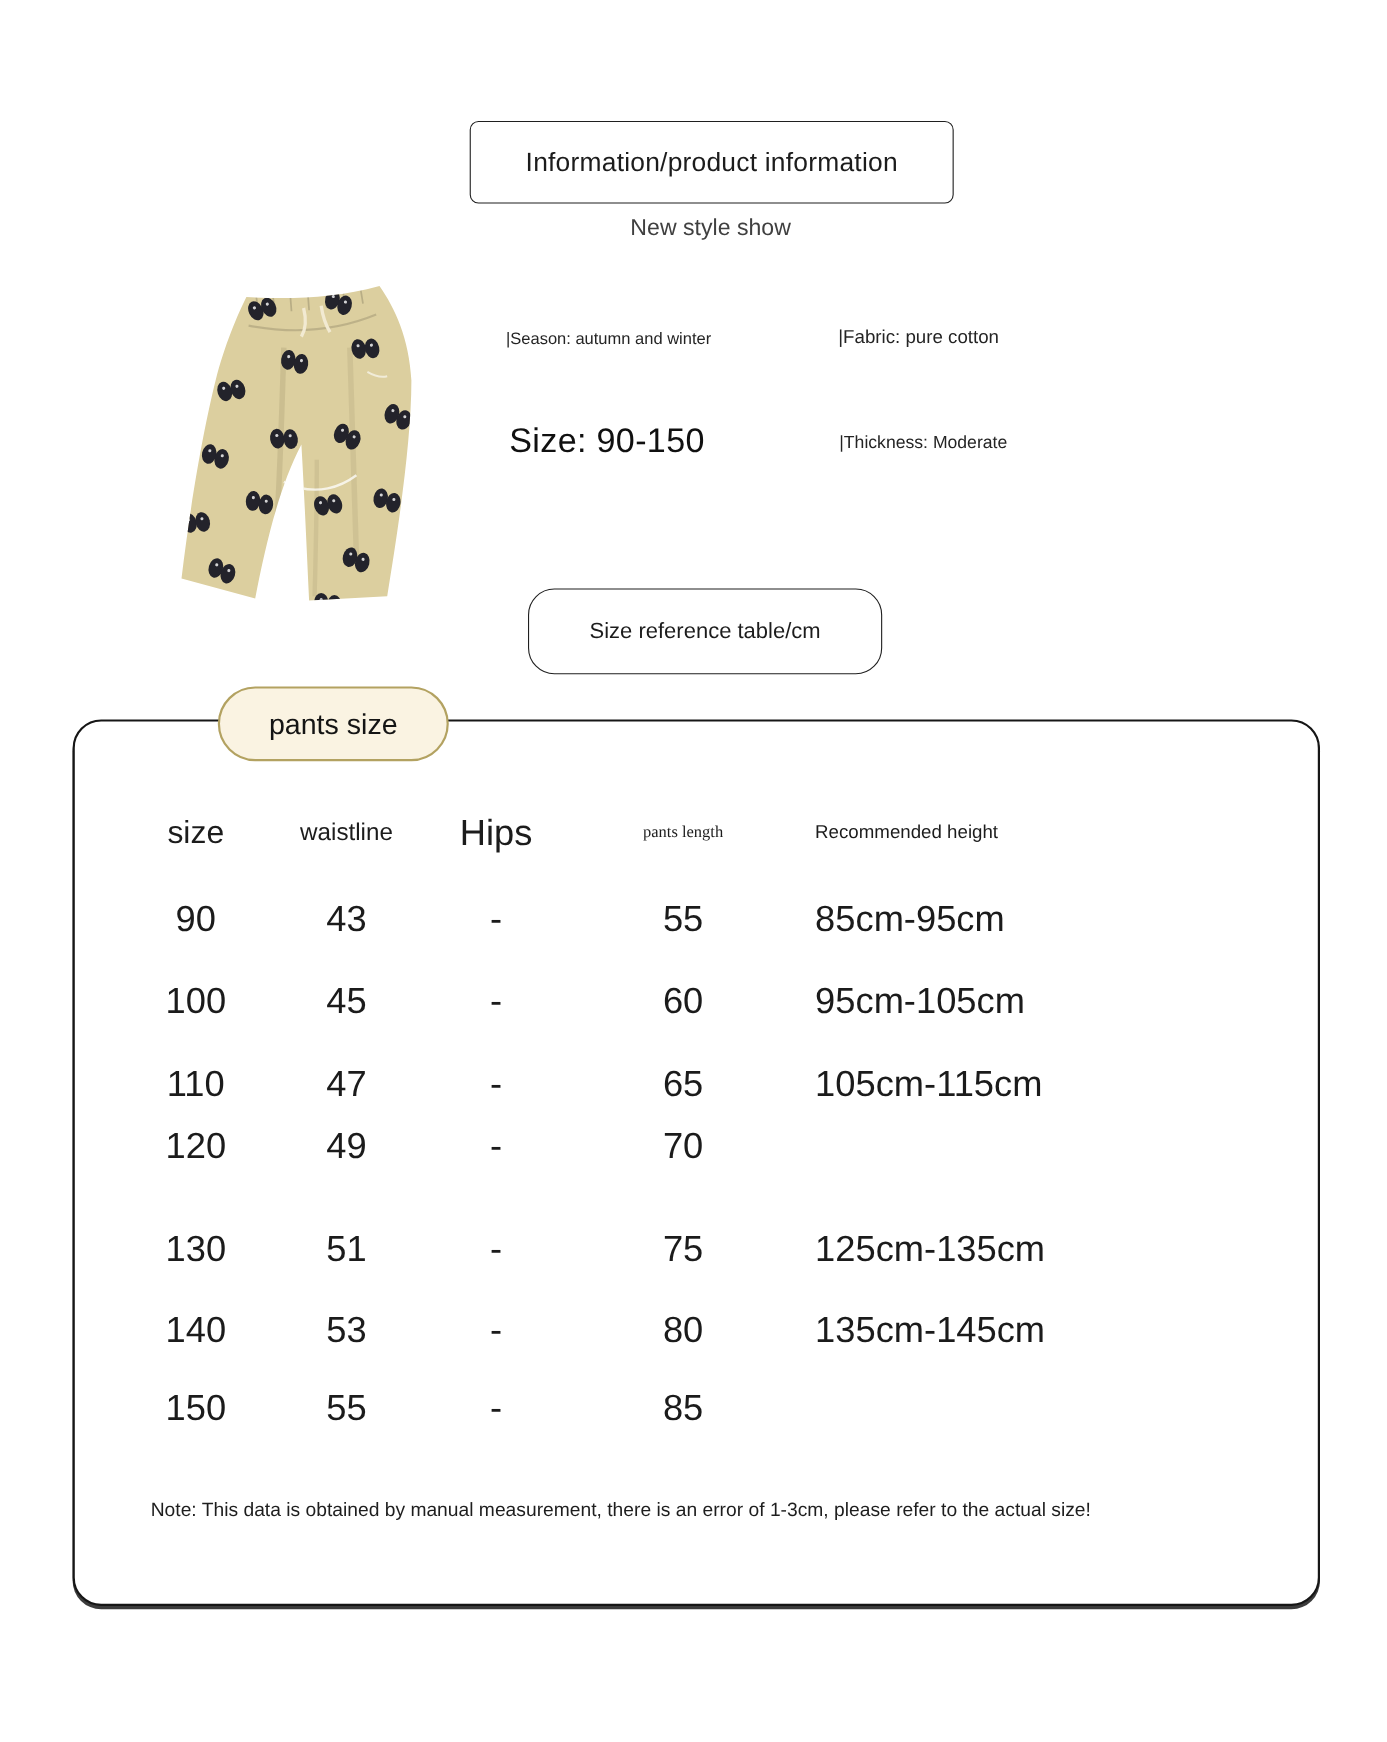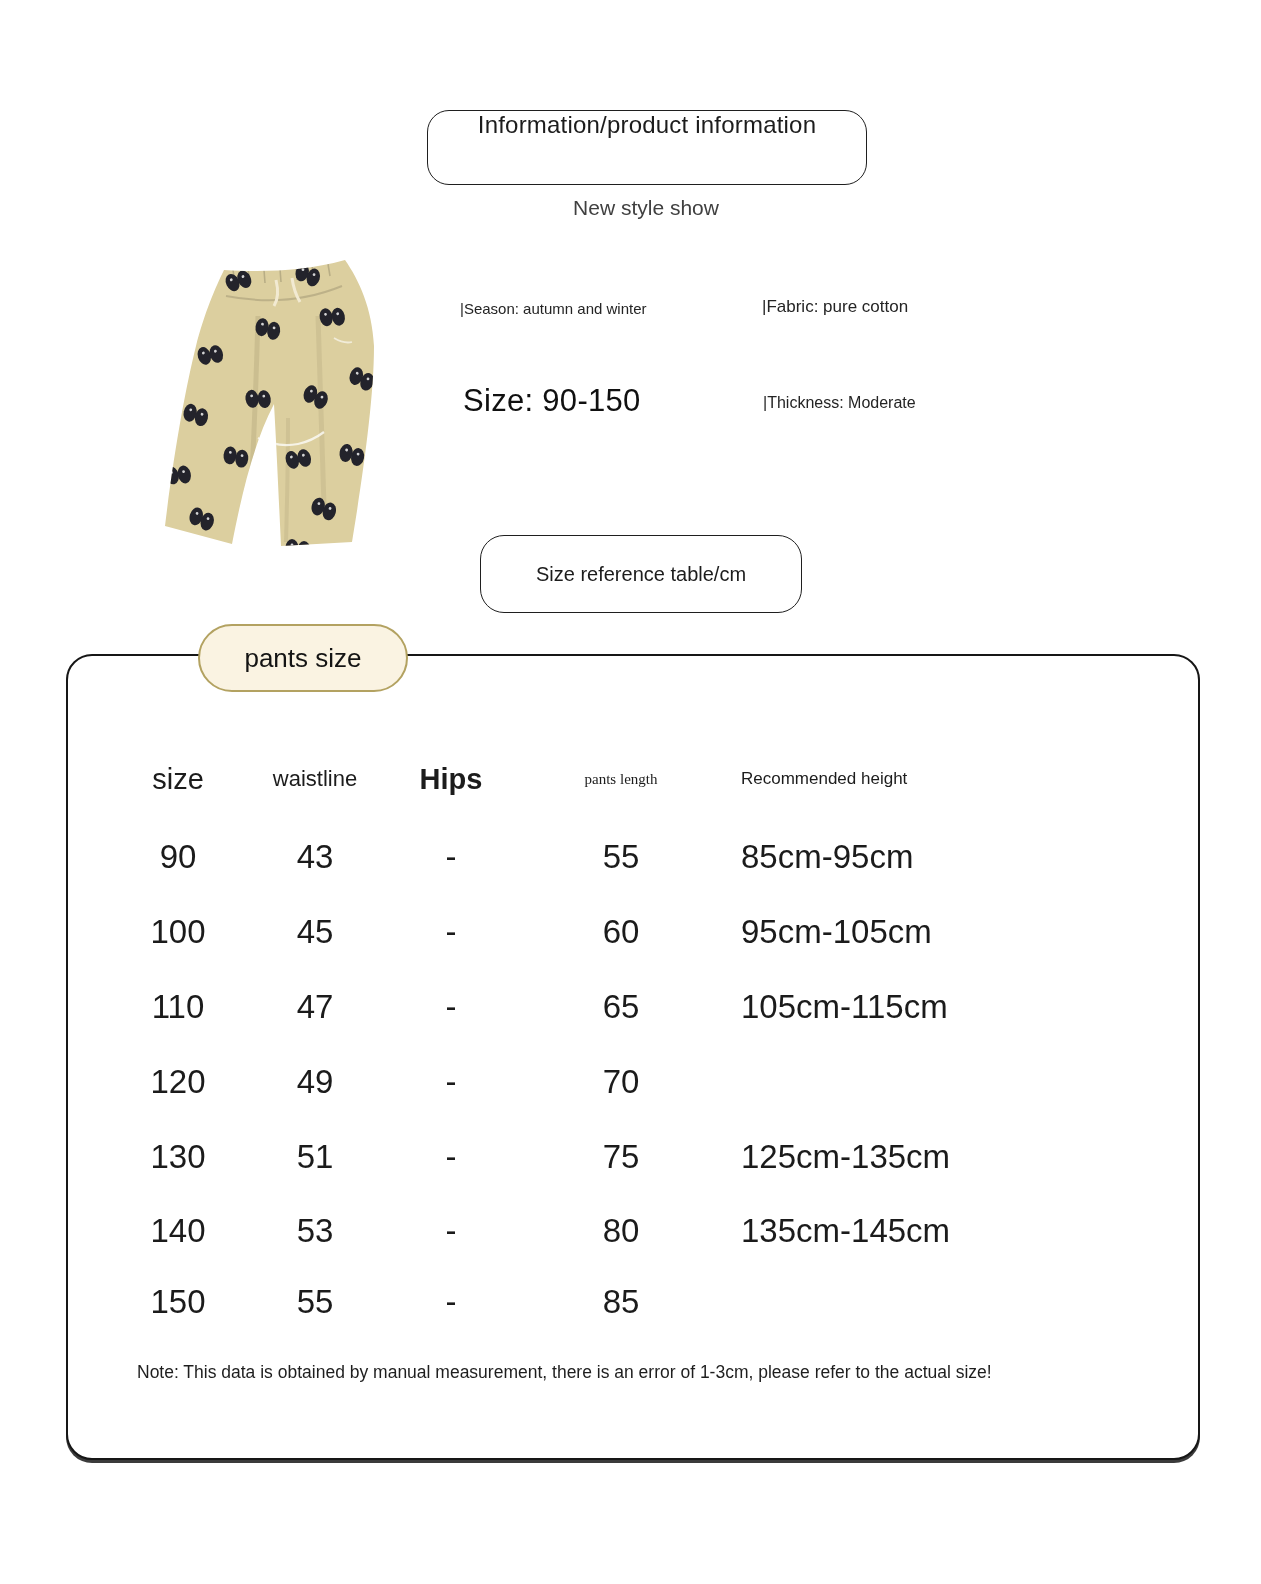--- a/index.html
+++ b/index.html
@@ -11,22 +11,22 @@
     --spot:#23232b;
   }
   html,body{margin:0;padding:0;background:#ffffff;}
   .canvas{
     position:relative;width:1261px;height:1584px;background:#ffffff;overflow:hidden;
     font-family:"Liberation Sans","DejaVu Sans",sans-serif;color:var(--ink);
   }
   
   .info-box{
     position:absolute;left:427px;top:110px;width:438px;height:73px;
-    border:1.6px solid #1f1f1f;border-radius:22px;
-    display:flex;justify-content:center;
+    border:1.6px solid #1f1f1f;border-radius:8px;
+    display:flex;align-items:center;justify-content:center;
     font-size:24px;letter-spacing:.2px;background:#fff;
   }
   .subtitle{
     position:absolute;left:427px;top:196px;width:438px;text-align:center;
     font-size:21px;color:#404040;
   }
   
   .fact{position:absolute;white-space:nowrap;color:#242424;}
   .season{left:460px;top:300px;font-size:15px;}
   .fabric-txt{left:762px;top:297px;font-size:17px;}
@@ -46,37 +46,37 @@
   }
   .badge{
     position:absolute;left:198px;top:624px;width:206px;height:64px;z-index:2;
     background:var(--badge-bg);border:2px solid var(--badge-border);border-radius:34px;
     display:flex;align-items:center;justify-content:center;
     font-size:26px;color:#141414;
   }
   
   .table-area{position:absolute;left:33px;top:0;width:900px;height:100%;}
   .thead{position:absolute;top:79px;left:0;width:100%;height:44px;}
-  .cell{position:absolute;top:0;height:100%;display:flex;align-items:center;justify-content:center;white-space:nowrap;margin-top:22px;}
+  .cell{position:absolute;top:0;height:100%;display:flex;align-items:center;justify-content:center;white-space:nowrap;}
   .c1{left:0;width:154px;}
   .c2{left:154px;width:120px;}
   .c3{left:290px;width:120px;}
   .c4{left:455px;width:130px;}
   .c5{left:640px;width:260px;justify-content:flex-start;}
   .thead .c1{font-size:29px;}
   .thead .c2{font-size:22px;}
-  .thead .c3{font-size:29px;font-weight:700;}
+  .thead .c3{font-size:33px;font-weight:400;}
   .thead .c4{font-size:15px;font-family:Liberation Serif, serif;}
   .thead .c5{font-size:17px;}
   .trow{position:absolute;left:0;width:100%;height:44px;}
   .trow .cell{font-size:33px;color:#1b1b1b;}
   .trow:nth-of-type(1){top:157px;}
   .trow:nth-of-type(2){top:232px;}
   .trow:nth-of-type(3){top:307px;}
-  .trow:nth-of-type(4){top:382px;}
+  .trow:nth-of-type(4){top:364px;}
   .trow:nth-of-type(5){top:457px;}
   .trow:nth-of-type(6){top:531px;}
   .trow:nth-of-type(7){top:602px;}
   .note{
     position:absolute;left:69px;top:706px;width:980px;
     font-size:17.5px;color:#1e1e1e;white-space:nowrap;
   }
   
   .pants-wrap{position:absolute;left:138px;top:246px;width:294px;height:312px;}
   .fabric-fill{fill:var(--fabric);}

